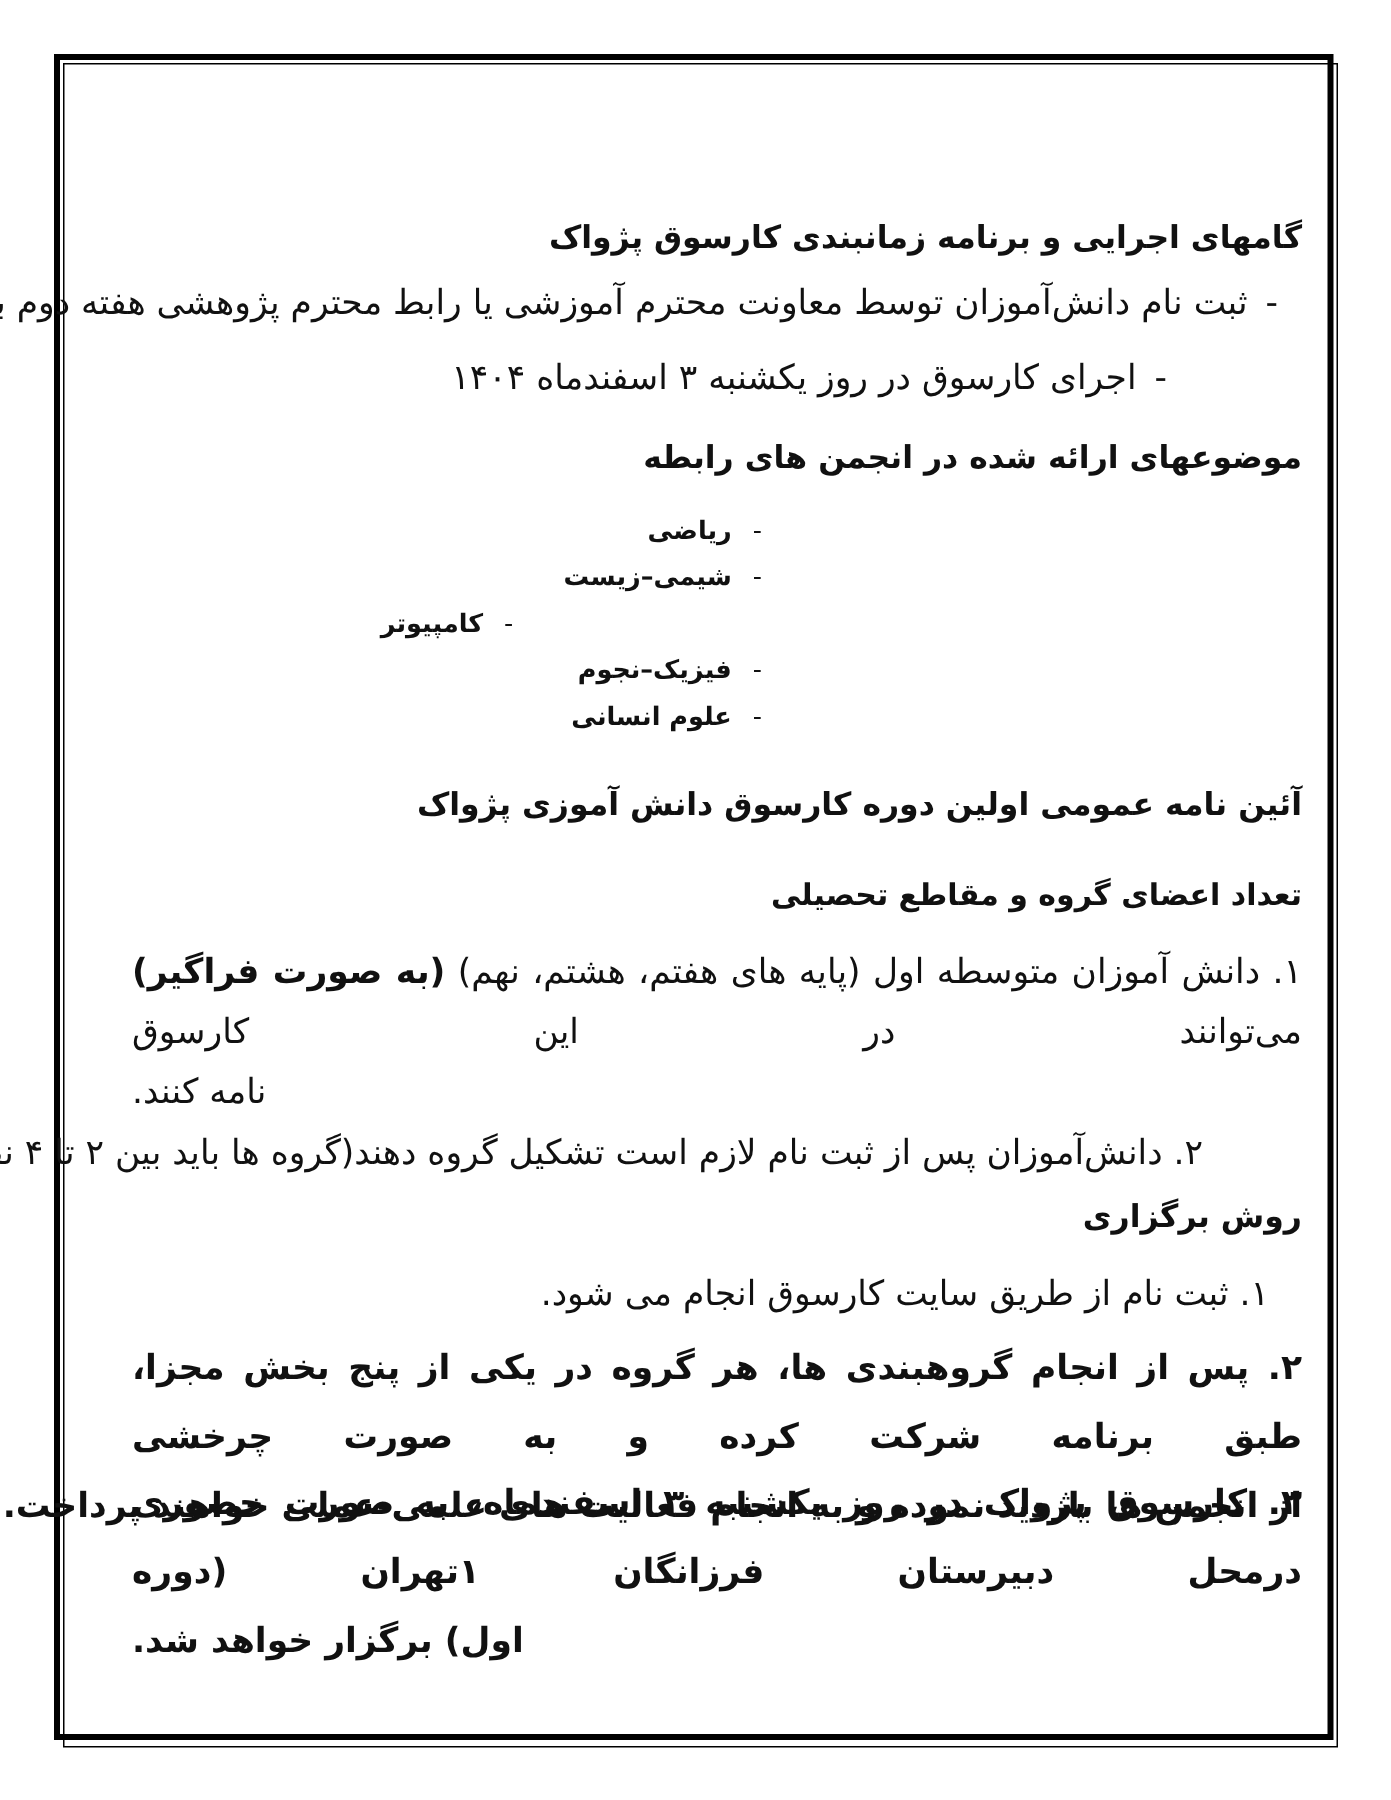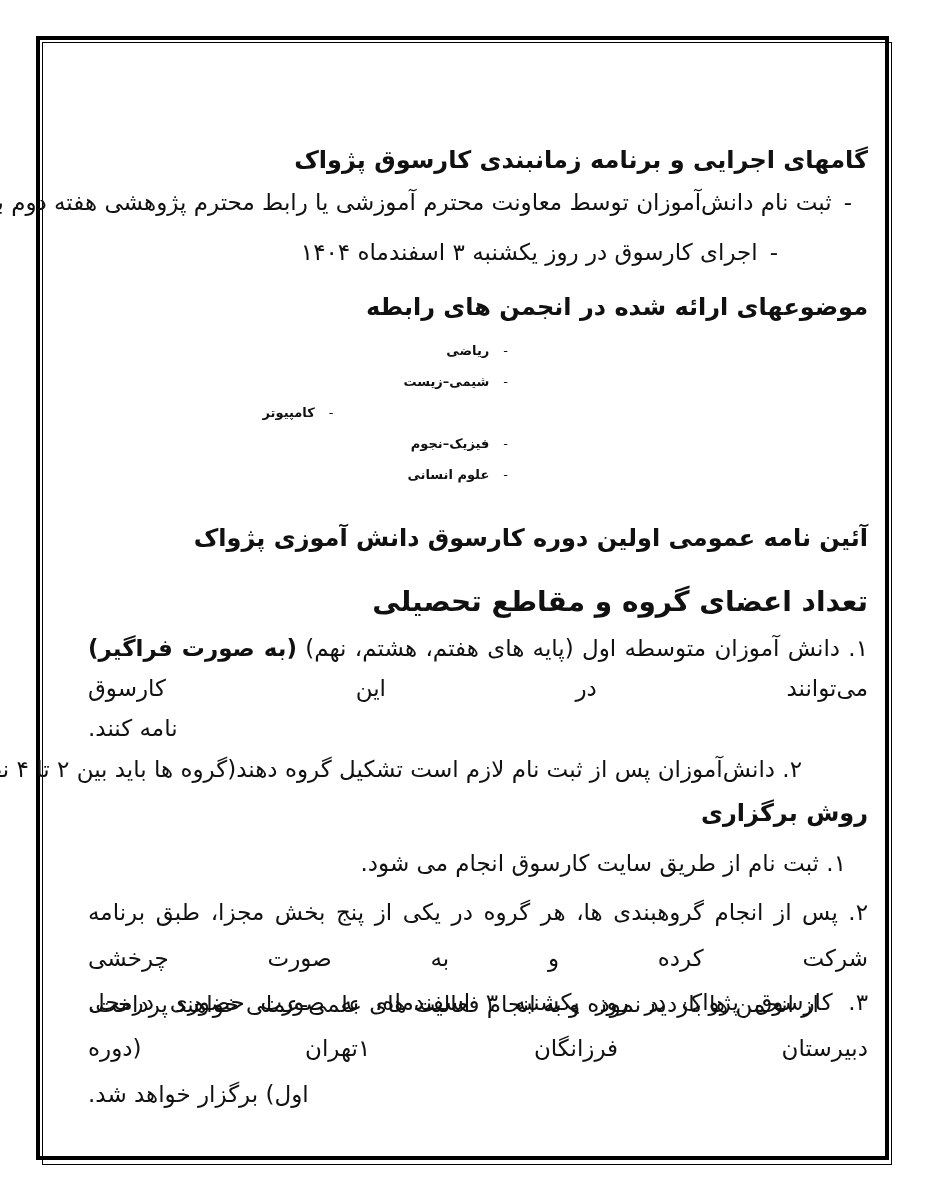--- a/index.html
+++ b/index.html
@@ -35,40 +35,40 @@
     position: absolute;
     left: 88px;
     width: 780px;
     direction: rtl;
     font-size: 23px;
     line-height: 1.45;
     box-sizing: border-box;
   }
   .heading {
     font-weight: 700;
-    font-size: 24px;
+    font-size: 21px;
     text-align: right;
     letter-spacing: 0;
   }
   .rline { text-align: right; white-space: nowrap; }
   .lline { text-align: left;  white-space: nowrap; }
   .jline {
     text-align: justify;
     text-align-last: justify;
   }
   .bullet-dash { display: inline-block; margin-left: 12px; }
   .topic {
     font-weight: 700;
     text-align: right;
-    font-size: 13px;
+    font-size: 17px;
   }
   .topic .bullet-dash { margin-left: 14px; font-weight: 400; }
   .bold-seg { font-weight: 700; margin-top: 11px; }
   .para { line-height: 40px; }
-  .para-wide { line-height: 46px; }
+  .para-wide { line-height: 46px; font-weight: bold; }
 </style>
 </head>
 <body>
 
 <div class="page">
 
   <div class="frame-thick"></div>
   <div class="frame-thin"></div>
 
   <div class="block heading" style="top:143px;">گامهای اجرایی و برنامه زمانبندی کارسوق پژواک</div>
@@ -93,21 +93,21 @@
   </div>
   <div class="block topic" style="top:435px; padding-right:360px;">
     <span class="bullet-dash">-</span><span>فیزیک–نجوم</span>
   </div>
   <div class="block topic" style="top:466px; padding-right:360px;">
     <span class="bullet-dash">-</span><span>علوم انسانی</span>
   </div>
 
   <div class="block heading" style="top:521px;">آئین نامه عمومی اولین دوره کارسوق دانش آموزی پژواک</div>
 
-  <div class="block heading" style="top:582px; font-size:28px;text-align:right;">تعداد اعضای گروه و مقاطع تحصیلی</div>
+  <div class="block heading" style="top:582px; font-size:20px;text-align:right;">تعداد اعضای گروه و مقاطع تحصیلی</div>
 
   <div class="block para" style="top:628px;">
     <div class="jline"><span>۱.  دانش آموزان متوسطه اول (پایه های هفتم، هشتم، نهم) </span><span class="bold-seg">(به صورت فراگیر)</span><span> می‌توانند در این کارسوق</span></div>
     <div class="lline">نامه کنند.</div>
   </div>
 
   <div class="block rline" style="top:713px; padding-right:66px;margin-top:40px;">۲. دانش‌آموزان پس از ثبت نام لازم است تشکیل گروه دهند(گروه ها باید بین ۲ تا ۴ نفر باشند.)</div>
 
 
   <div class="block heading" style="top:796px;">روش برگزاری</div>

